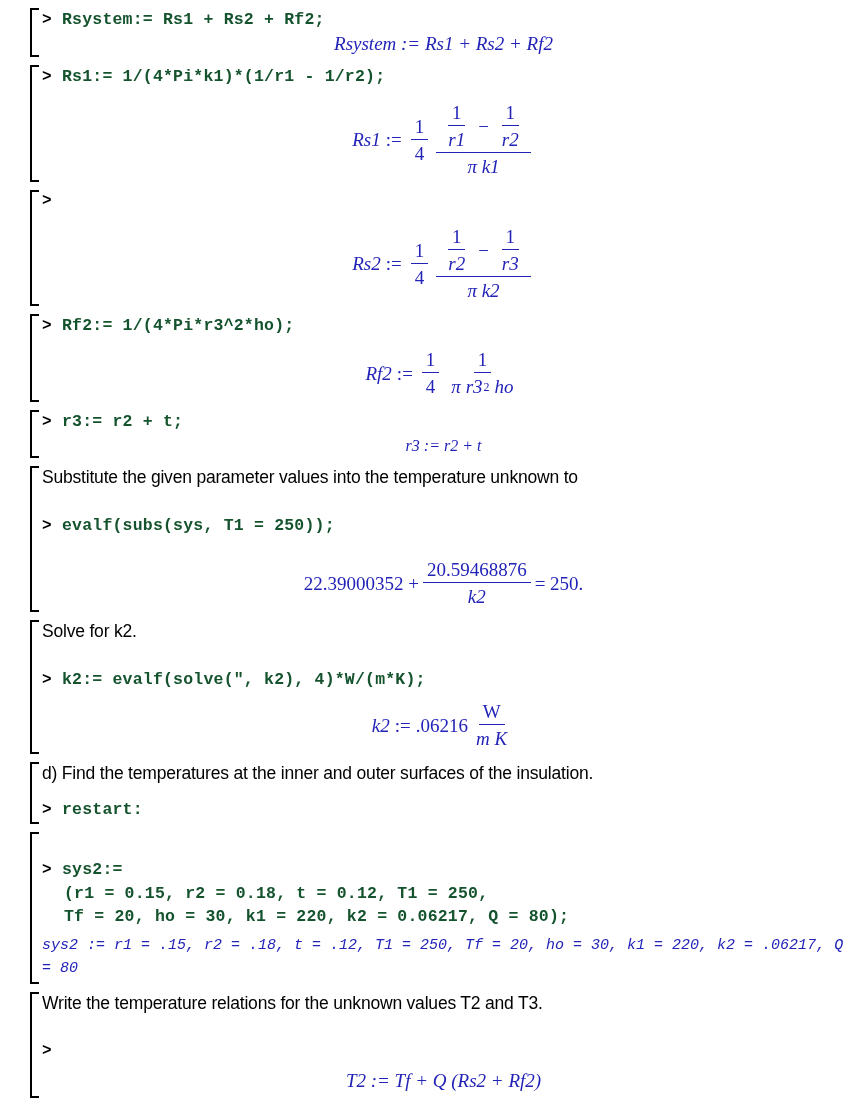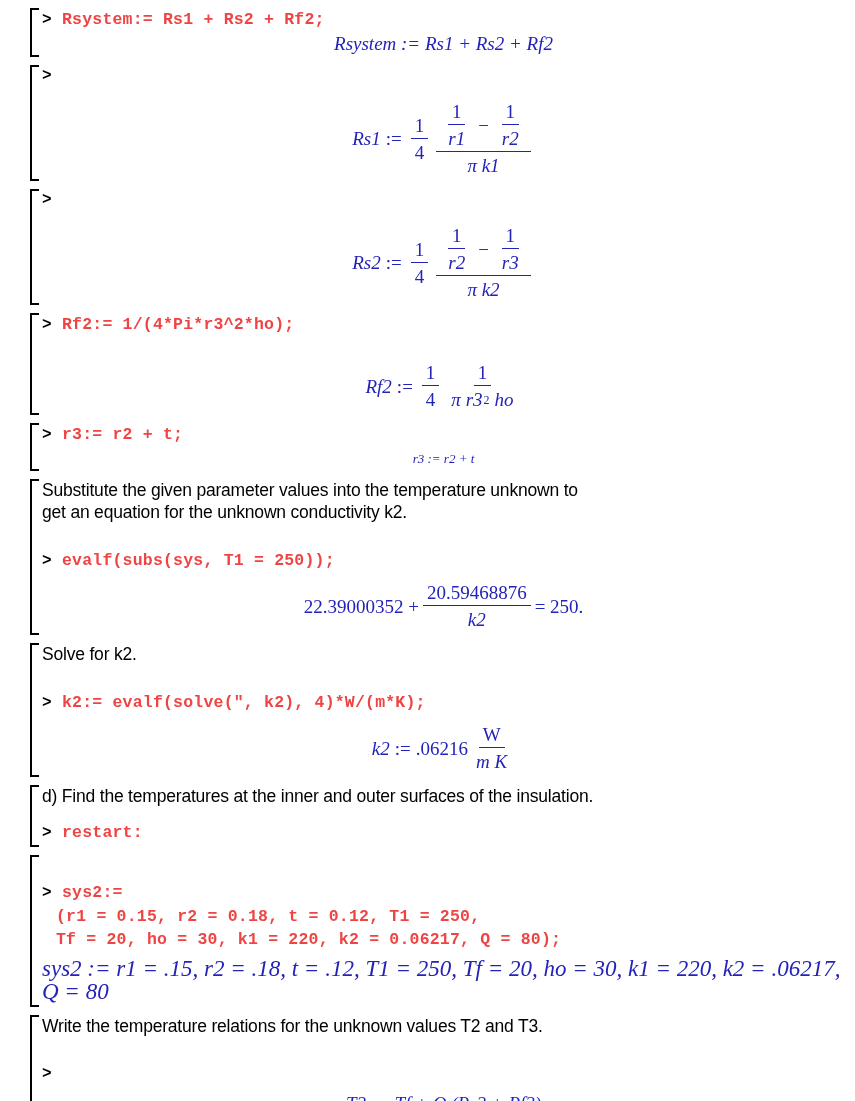--- a/index.html
+++ b/index.html
@@ -16,36 +16,36 @@
   .bracket{
     position:absolute;left:30px;top:4px;bottom:4px;width:7px;
     border-left:2px solid #000;border-top:2px solid #000;border-bottom:2px solid #000;
   }
   .cmd-row{display:flex;align-items:baseline;line-height:23px;}
   .prompt{
     color:#000;font-family:"Liberation Mono","DejaVu Sans Mono",monospace;
     font-weight:bold;font-size:16px;width:20px;flex:0 0 20px;
   }
   .cmd{
-    color:#ef4444;font-family:"Liberation Mono","DejaVu Sans Mono",monospace;
+    color:#14532d;font-family:"Liberation Mono","DejaVu Sans Mono",monospace;
     font-weight:bold;font-size:16.5px;letter-spacing:0.2px;white-space:pre;
   }
-  .cmd-cont{margin-left:14px;line-height:23px;}
+  .cmd-cont{margin-left:22px;line-height:23px;}
   .ptext{
     color:#000;font-family:"Liberation Sans","DejaVu Sans",sans-serif;
     font-size:17.5px;line-height:22px;letter-spacing:-0.2px;
   }
   .gap{height:26px;}
   .gap-sm{height:14px;}
   .out-row{
     display:flex;justify-content:center;align-items:center;
     color:#2323b8;font-family:"Liberation Serif","DejaVu Serif",serif;
     font-size:19px;line-height:23px;margin-top:0;
   }
-  .out-sm{font-size:23px;}
+  .out-sm{font-size:15px;font-family:Liberation Mono, monospace;}
   .it{font-style:italic;}
   .up{font-style:normal;}
   .mo{margin:0 5px;font-style:normal;}
   .fr{display:inline-flex;flex-direction:column;align-items:center;margin:0 4px;vertical-align:middle;}
   .fr .nu{
     display:flex;align-items:center;justify-content:center;
     padding:0 4px 1px;border-bottom:1.5px solid currentColor;
   }
   .fr .de{display:flex;align-items:center;justify-content:center;padding:2px 4px 0;}
   .sup{font-size:12px;vertical-align:super;line-height:10px;margin-left:1px;}
@@ -62,20 +62,21 @@
       <span class="prompt">&gt;</span>
       <span class="cmd">Rsystem:= Rs1 + Rs2 + Rf2;</span>
     </div>
     <div class="out-row it">Rsystem := Rs1 + Rs2 + Rf2</div>
   </div>
 
   <div class="group" style="padding-bottom:8px;">
     <div class="bracket"></div>
     <div class="cmd-row">
       <span class="prompt">&gt;</span>
+      <span class="cmd">Rs1:= 1/(4*Pi*k1)*(1/r1 - 1/r2);</span>
     </div>
     <div class="out-row" style="margin-top:12px;">
       <span class="it">Rs1</span>
       <span class="mo">:=</span>
       <span class="fr">
         <span class="nu up">1</span>
         <span class="de up">4</span>
       </span>
       <span class="fr">
         <span class="nu">
@@ -122,21 +123,21 @@
       </span>
     </div>
   </div>
 
   <div class="group" style="padding-bottom:8px;">
     <div class="bracket"></div>
     <div class="cmd-row">
       <span class="prompt">&gt;</span>
       <span class="cmd">Rf2:= 1/(4*Pi*r3^2*ho);</span>
     </div>
-    <div class="out-row" style="margin-top:24px;">
+    <div class="out-row" style="margin-top:10px;">
       <span class="it">Rf2</span>
       <span class="mo">:=</span>
       <span class="fr">
         <span class="nu up">1</span>
         <span class="de up">4</span>
       </span>
       <span class="fr">
         <span class="nu up">1</span>
         <span class="de">
           <span class="it">π r3</span>
@@ -146,33 +147,32 @@
       </span>
     </div>
   </div>
 
   <div class="group" style="padding-bottom:5px;">
     <div class="bracket"></div>
     <div class="cmd-row">
       <span class="prompt">&gt;</span>
       <span class="cmd">r3:= r2 + t;</span>
     </div>
-    <div class="out-row it" style="font-size:13px;">r3 := r2 + t</div>
+    <div class="out-row it" style="font-size:16px;">r3 := r2 + t</div>
   </div>
 
   <div class="group" style="padding-bottom:8px;">
     <div class="bracket"></div>
     <div class="ptext">Substitute the given parameter values into the temperature unknown to</div>
-    <div class="ptext">get an equation for the unknown conductivity k2.</div>
     <div class="gap"></div>
     <div class="cmd-row">
       <span class="prompt">&gt;</span>
       <span class="cmd">evalf(subs(sys, T1 = 250));</span>
     </div>
-    <div class="out-row" style="margin-top:8px;">
+    <div class="out-row" style="margin-top:20px;">
       <span class="up">22.39000352 +</span>
       <span class="fr">
         <span class="nu up">20.59468876</span>
         <span class="de it">k2</span>
       </span>
       <span class="up">= 250.</span>
     </div>
   </div>
 
   <div class="group" style="padding-bottom:8px;">

